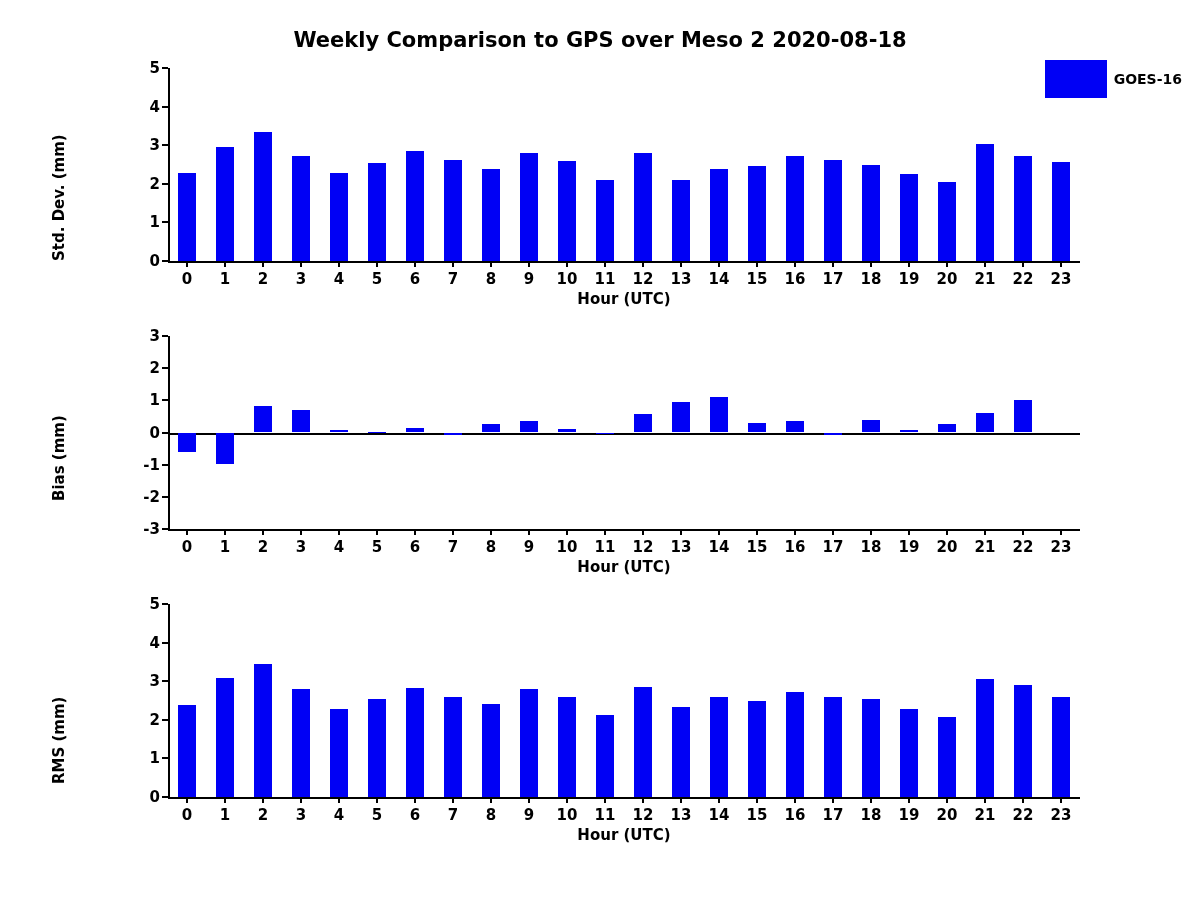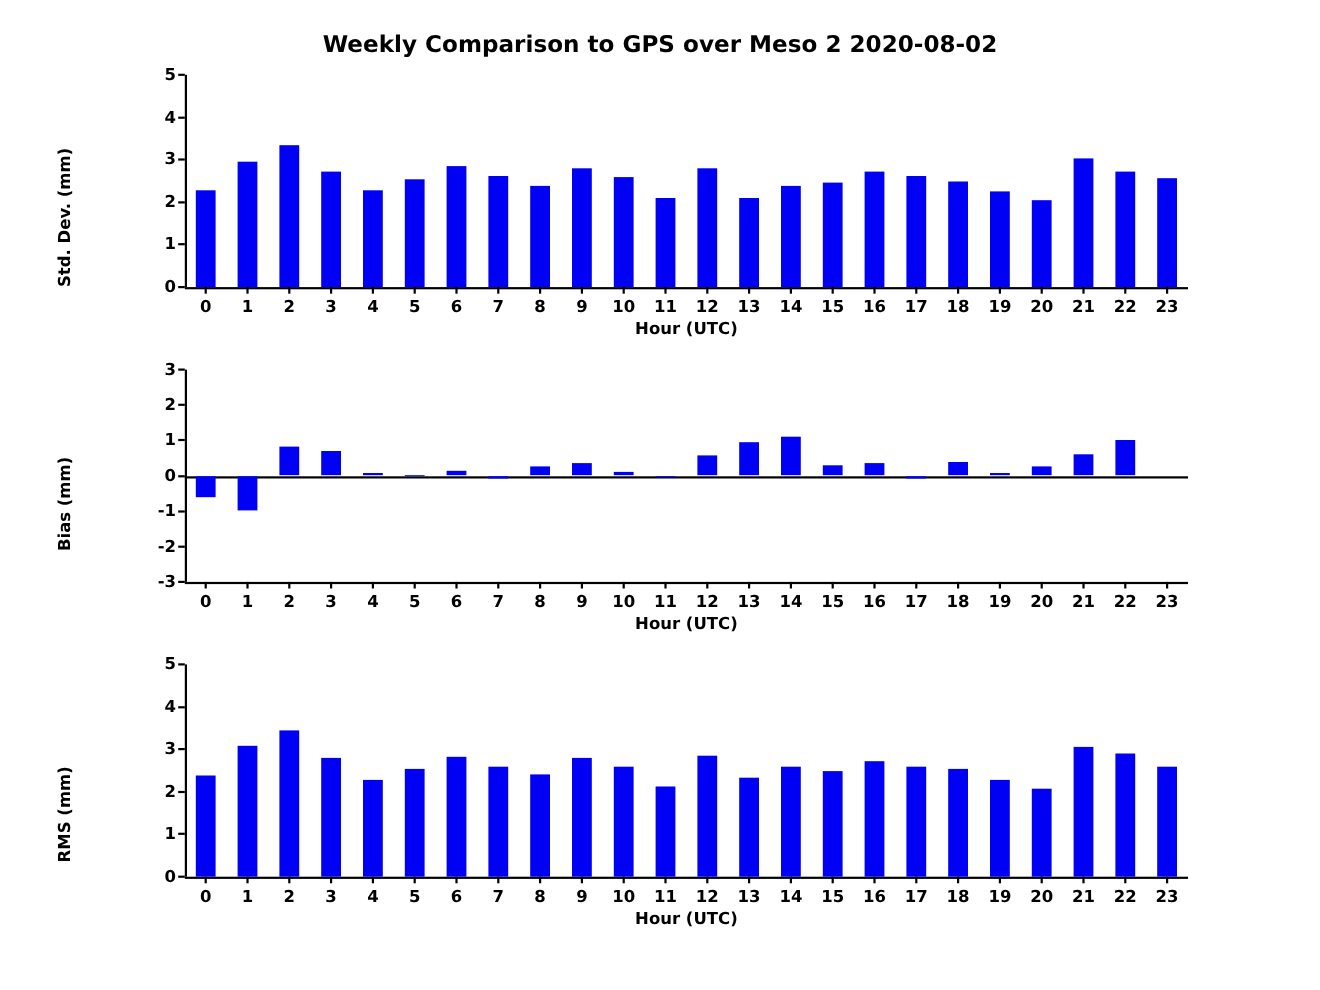--- a/index.html
+++ b/index.html
@@ -132,22 +132,26 @@
   .legend-label {
     font-size: 14px;
     font-weight: bold;
   }
 </style>
 </head>
 <body>
 
 <div class="figure">
 
-  <div class="fig-title">Weekly Comparison to GPS over Meso 2 2020-08-02</div>
-
+  <div class="fig-title">Weekly Comparison to GPS over Meso 2 2020-08-18</div>
+
+  <div class="legend">
+    <div class="legend-swatch"></div>
+    <div class="legend-label">GOES-16</div>
+  </div>
 
   <div class="panel" id="panel0" style="left:168px; top:68px; width:912px; height:193px;">
     <div class="plot-area" id="plot0">
         <div class="axis-line-left"></div>
         <div class="axis-line-bottom" style="top: 193px;"></div>
         <div class="ytick" style="top: 193px;">0</div>
         <div class="ytick-mark" style="top: 193px;"></div>
         <div class="ytick" style="top: 154.4px;">1</div>
         <div class="ytick-mark" style="top: 154.4px;"></div>
         <div class="ytick" style="top: 115.8px;">2</div>

